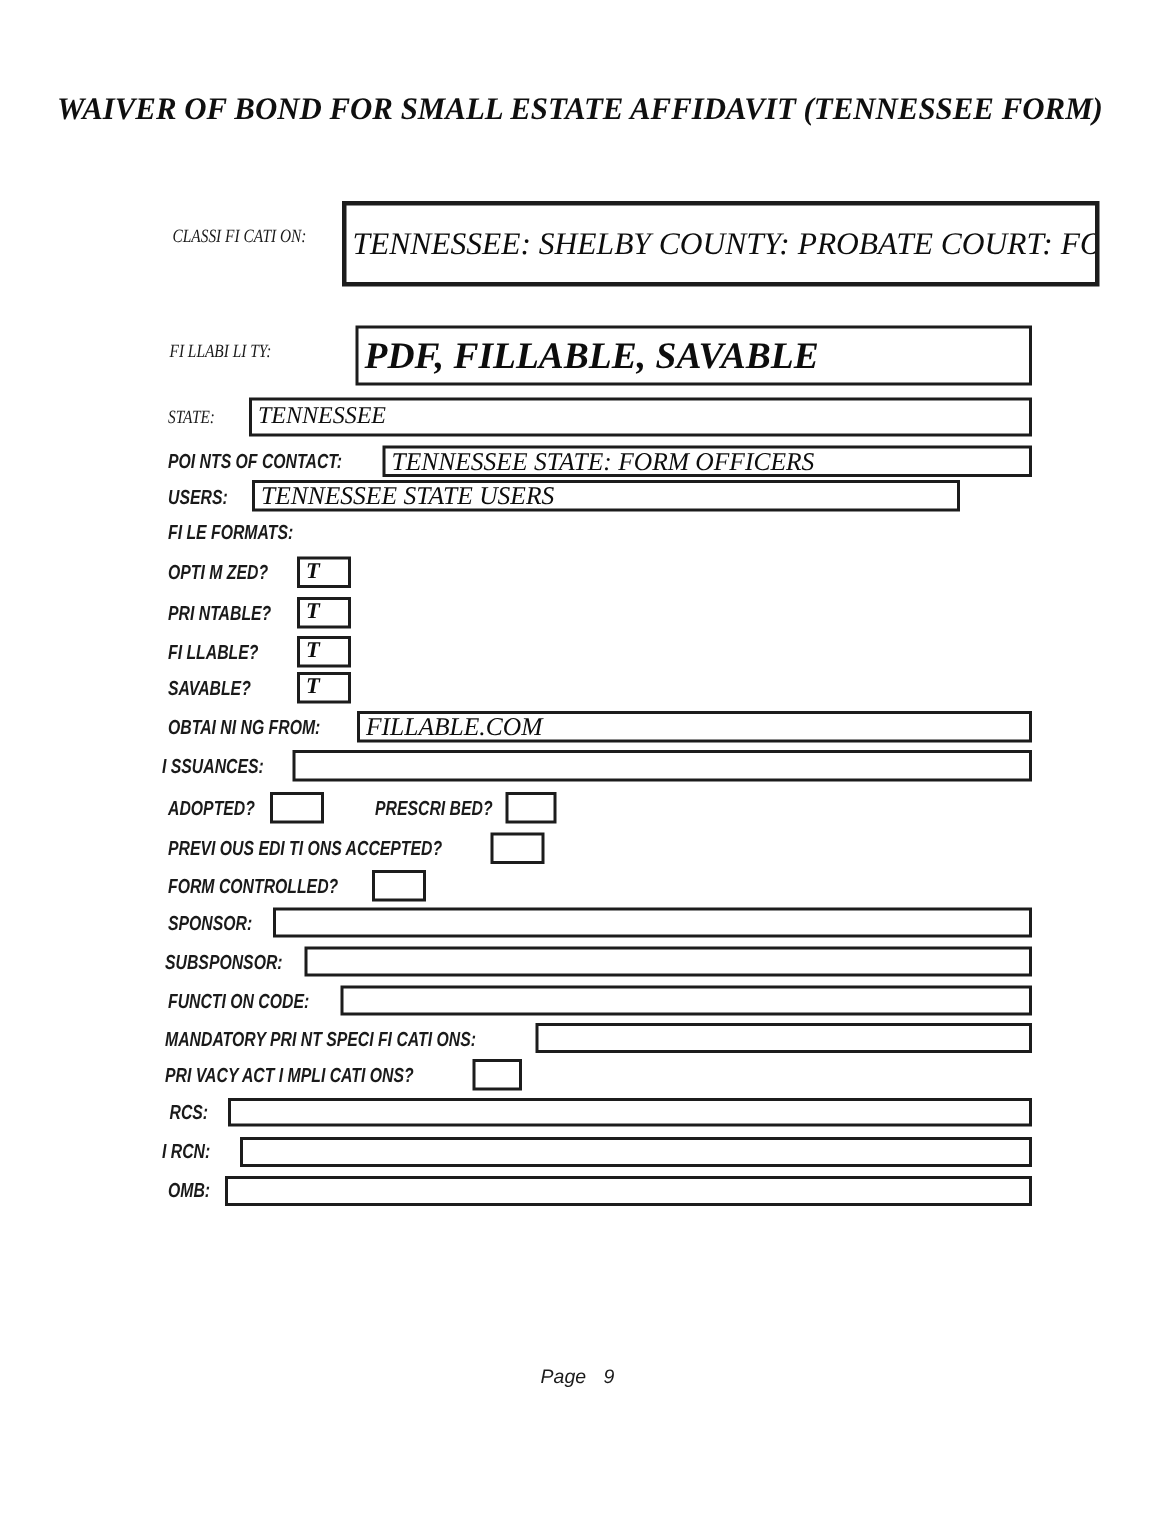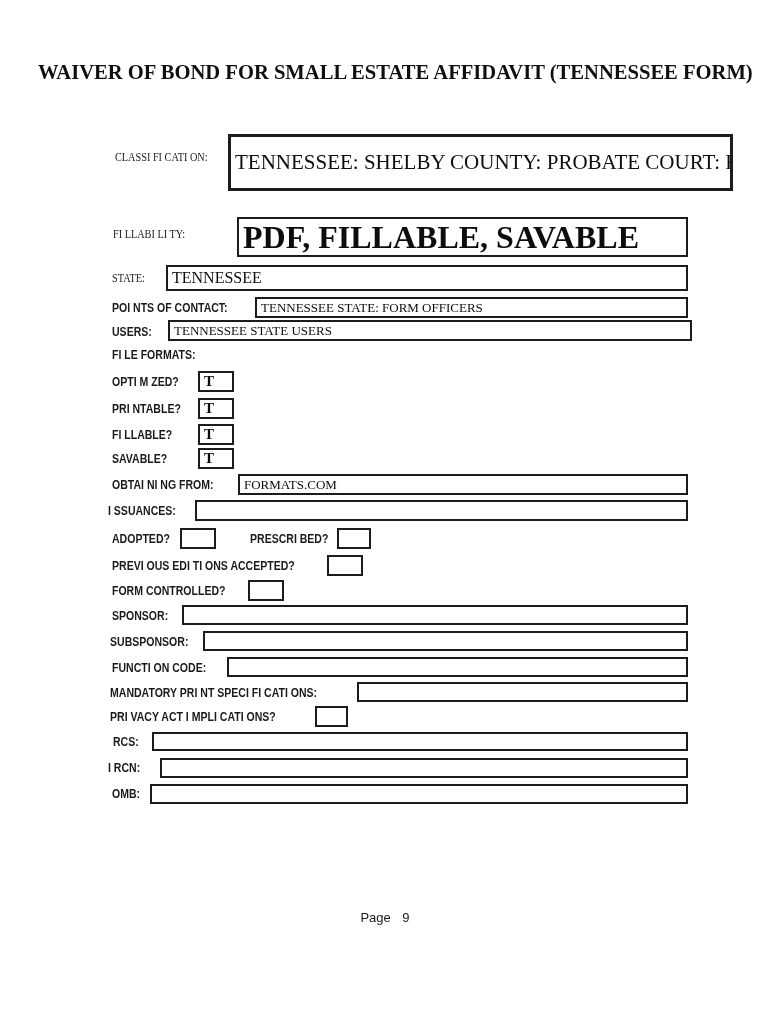--- a/index.html
+++ b/index.html
@@ -1,18 +1,18 @@
 <!DOCTYPE html>
 <html><head>
 <meta charset="utf-8">
 <style>
   html,body { margin:0; padding:0; background:#ffffff; }
   .page {
     position:relative; width:770px; height:1024px; background:#ffffff;
-    font-family:"Liberation Sans", sans-serif; color:#141414; overflow:hidden;
+    font-family:"Liberation Sans", sans-serif; color:#141414; overflow:hidden;font-style:italic;
   }
   .title {
     position:absolute; left:38px; top:60px; white-space:nowrap;
     font-family:"Liberation Serif", serif; font-weight:bold; font-size:21px;
     color:#0f0f0f; letter-spacing:0px; transform:scaleX(0.98); transform-origin:0 0;
   }
   .lbl {
     position:absolute; white-space:nowrap; line-height:15px;
     font-family:"Liberation Sans", sans-serif; font-weight:bold; font-size:13.5px;
     color:#1a1a1a; transform:scaleX(0.78); transform-origin:0 50%;
@@ -22,24 +22,24 @@
     transform:scaleX(0.82);
   }
   .box {
     position:absolute; box-sizing:border-box; border:2px solid #1c1c1c;
     background:#ffffff; display:flex; align-items:center; padding-left:4px;
     overflow:hidden;
   }
   .box.thick { border-width:3px; }
   .val {
     font-family:"Liberation Serif", serif; color:#0d0d0d; white-space:nowrap;
-    font-size:13px; line-height:1;
+    font-size:17px; line-height:1;
   }
   .val.big { font-size:21px; }
-  .val.huge { font-size:32px; font-weight:bold;text-align:right; }
+  .val.huge { font-size:25px; font-weight:bold;text-align:right; }
   .val.med { font-size:16px; }
   .val.tick { font-size:15px; font-weight:bold; }
   .footer {
     position:absolute; left:0; top:910px; width:100%; text-align:center;
     font-family:"Liberation Sans", sans-serif; font-size:13px; color:#1a1a1a;
     word-spacing:8px;
   }
 </style>
 </head>
 <body>
@@ -62,21 +62,21 @@
   <div class="box" style="left:166px; top:265px; width:522px; height:26px;">
     <span class="val med">TENNESSEE</span>
   </div>
 
   <span class="lbl" style="left:112px; top:300px;">POI NTS OF CONTACT:</span>
   <div class="box" style="left:255px; top:297px; width:433px; height:21px;">
     <span class="val">TENNESSEE STATE: FORM OFFICERS</span>
   </div>
 
   <span class="lbl" style="left:112px; top:324px;">USERS:</span>
-  <div class="box" style="left:168px; top:320px; width:524px; height:21px;">
+  <div class="box" style="left:168px; top:320px; width:472px; height:21px;">
     <span class="val">TENNESSEE STATE USERS</span>
   </div>
 
   <span class="lbl" style="left:112px; top:347px;">FI LE FORMATS:</span>
 
   <span class="lbl" style="left:112px; top:374px;">OPTI M ZED?</span>
   <div class="box" style="left:198px; top:371px; width:36px; height:21px;">
     <span class="val tick">T</span>
   </div>
 
@@ -90,21 +90,21 @@
     <span class="val tick">T</span>
   </div>
 
   <span class="lbl" style="left:112px; top:451px;">SAVABLE?</span>
   <div class="box" style="left:198px; top:448px; width:36px; height:21px;">
     <span class="val tick">T</span>
   </div>
 
   <span class="lbl" style="left:112px; top:477px;">OBTAI NI NG FROM:</span>
   <div class="box" style="left:238px; top:474px; width:450px; height:21px;">
-    <span class="val">FORMATS.COM</span>
+    <span class="val">FILLABLE.COM</span>
   </div>
 
   <span class="lbl" style="left:108px; top:503px;">I SSUANCES:</span>
   <div class="box" style="left:195px; top:500px; width:493px; height:21px;">
     <span class="val"></span>
   </div>
 
   <span class="lbl" style="left:112px; top:531px;">ADOPTED?</span>
   <div class="box" style="left:180px; top:528px; width:36px; height:21px;">
     <span class="val tick"></span>

